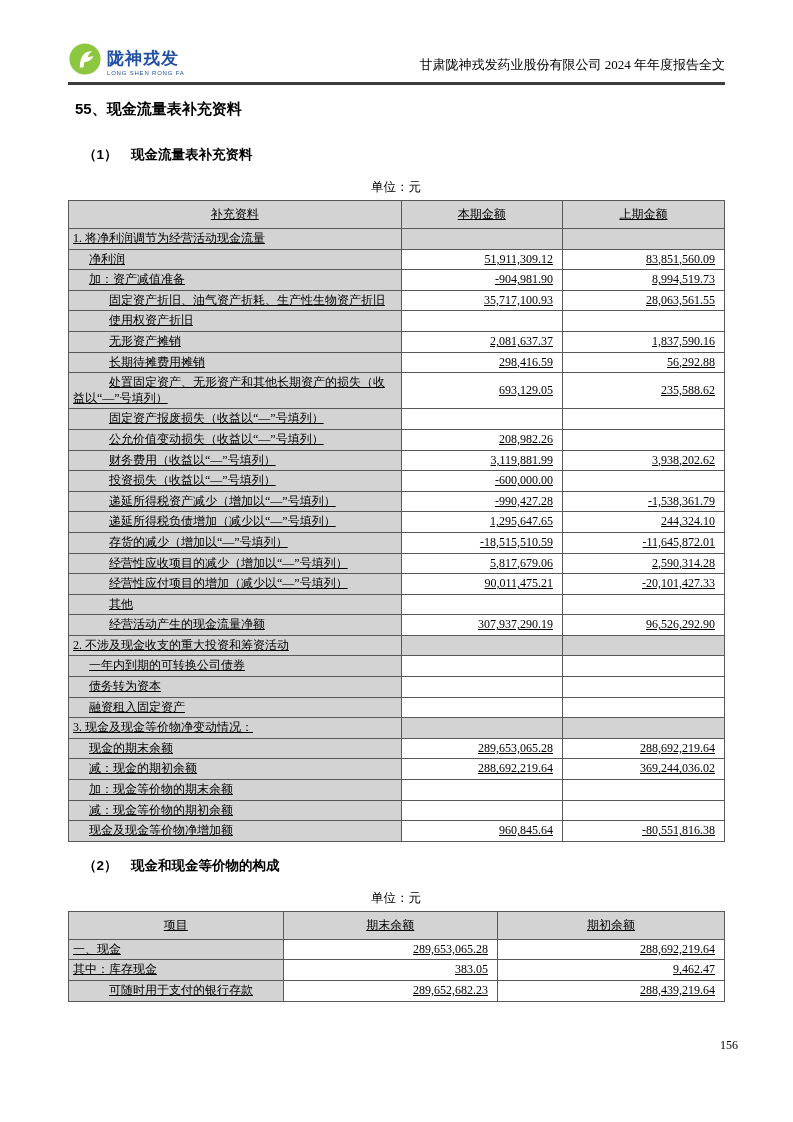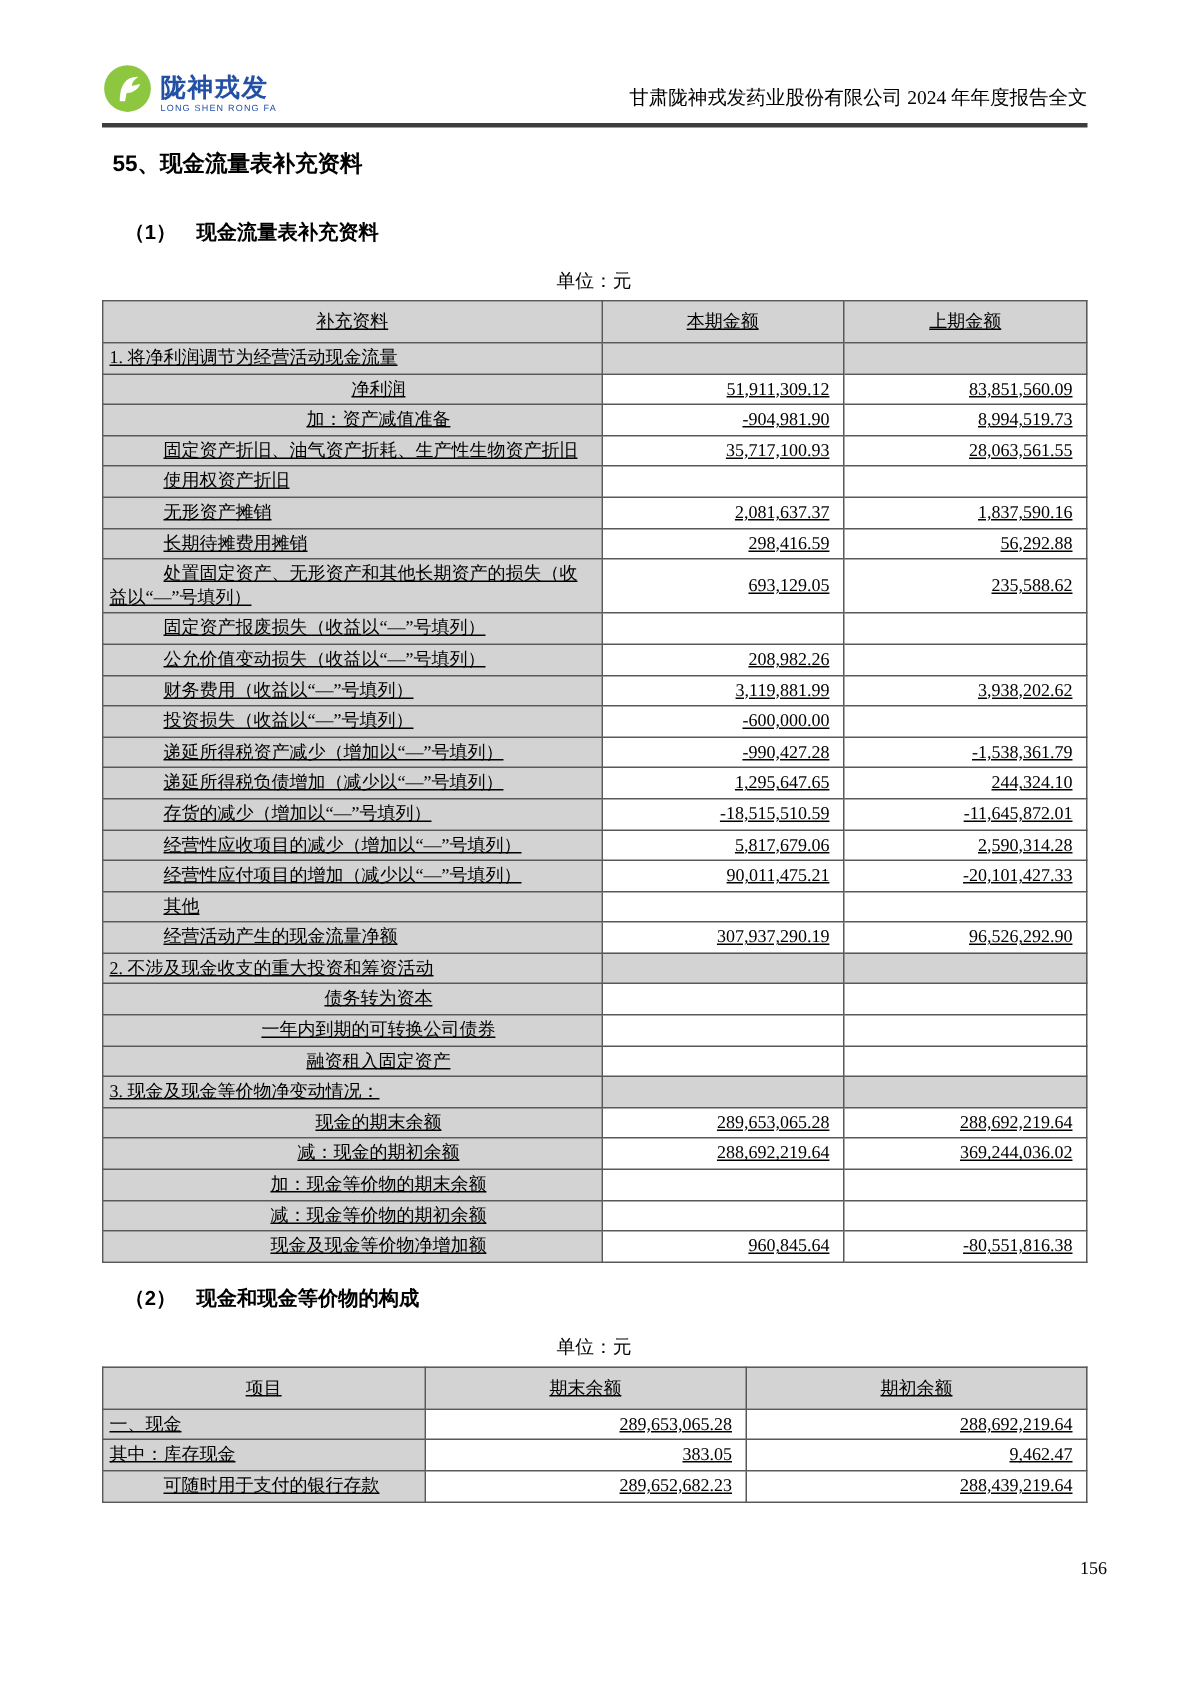--- a/index.html
+++ b/index.html
@@ -56,21 +56,21 @@
   }
   th,td{border:1px solid var(--border-col);vertical-align:middle;}
   thead th{
     background:var(--cell-gray);font-weight:normal;text-align:center;
     padding:5px 2px;
   }
   td{padding:2px 4px;height:16px;line-height:1.3;}
   td.label{background:var(--cell-gray);text-align:left;}
   td.num{text-align:right;padding-right:9px;font-variant-numeric:tabular-nums;}
   tr.section-row td{background:var(--cell-gray);}
-  td.ind1{padding-left:39px;text-align:center;}
+  td.ind1{padding-left:20px;}
   td.ind2{padding-left:40px;}
   td.hang{padding-left:4px;text-indent:36px;}
 
   .page-number{position:absolute;top:1038px;right:55px;font-size:12px;}
 </style>
 </head>
 <body>
 
 <div class="page">
 
@@ -201,26 +201,26 @@
           <td class="label ind2">经营活动产生的现金流量净额</td>
           <td class="num">307,937,290.19</td>
           <td class="num">96,526,292.90</td>
         </tr>
         <tr class="section-row">
           <td class="label">2. 不涉及现金收支的重大投资和筹资活动</td>
           <td class="num"></td>
           <td class="num"></td>
         </tr>
         <tr>
+          <td class="label ind1">一年内到期的可转换公司债券</td>
+          <td class="num"></td>
+          <td class="num"></td>
+        </tr>
+        <tr>
           <td class="label ind1">债务转为资本</td>
-          <td class="num"></td>
-          <td class="num"></td>
-        </tr>
-        <tr>
-          <td class="label ind1">一年内到期的可转换公司债券</td>
           <td class="num"></td>
           <td class="num"></td>
         </tr>
         <tr>
           <td class="label ind1">融资租入固定资产</td>
           <td class="num"></td>
           <td class="num"></td>
         </tr>
         <tr class="section-row">
           <td class="label">3. 现金及现金等价物净变动情况：</td>

